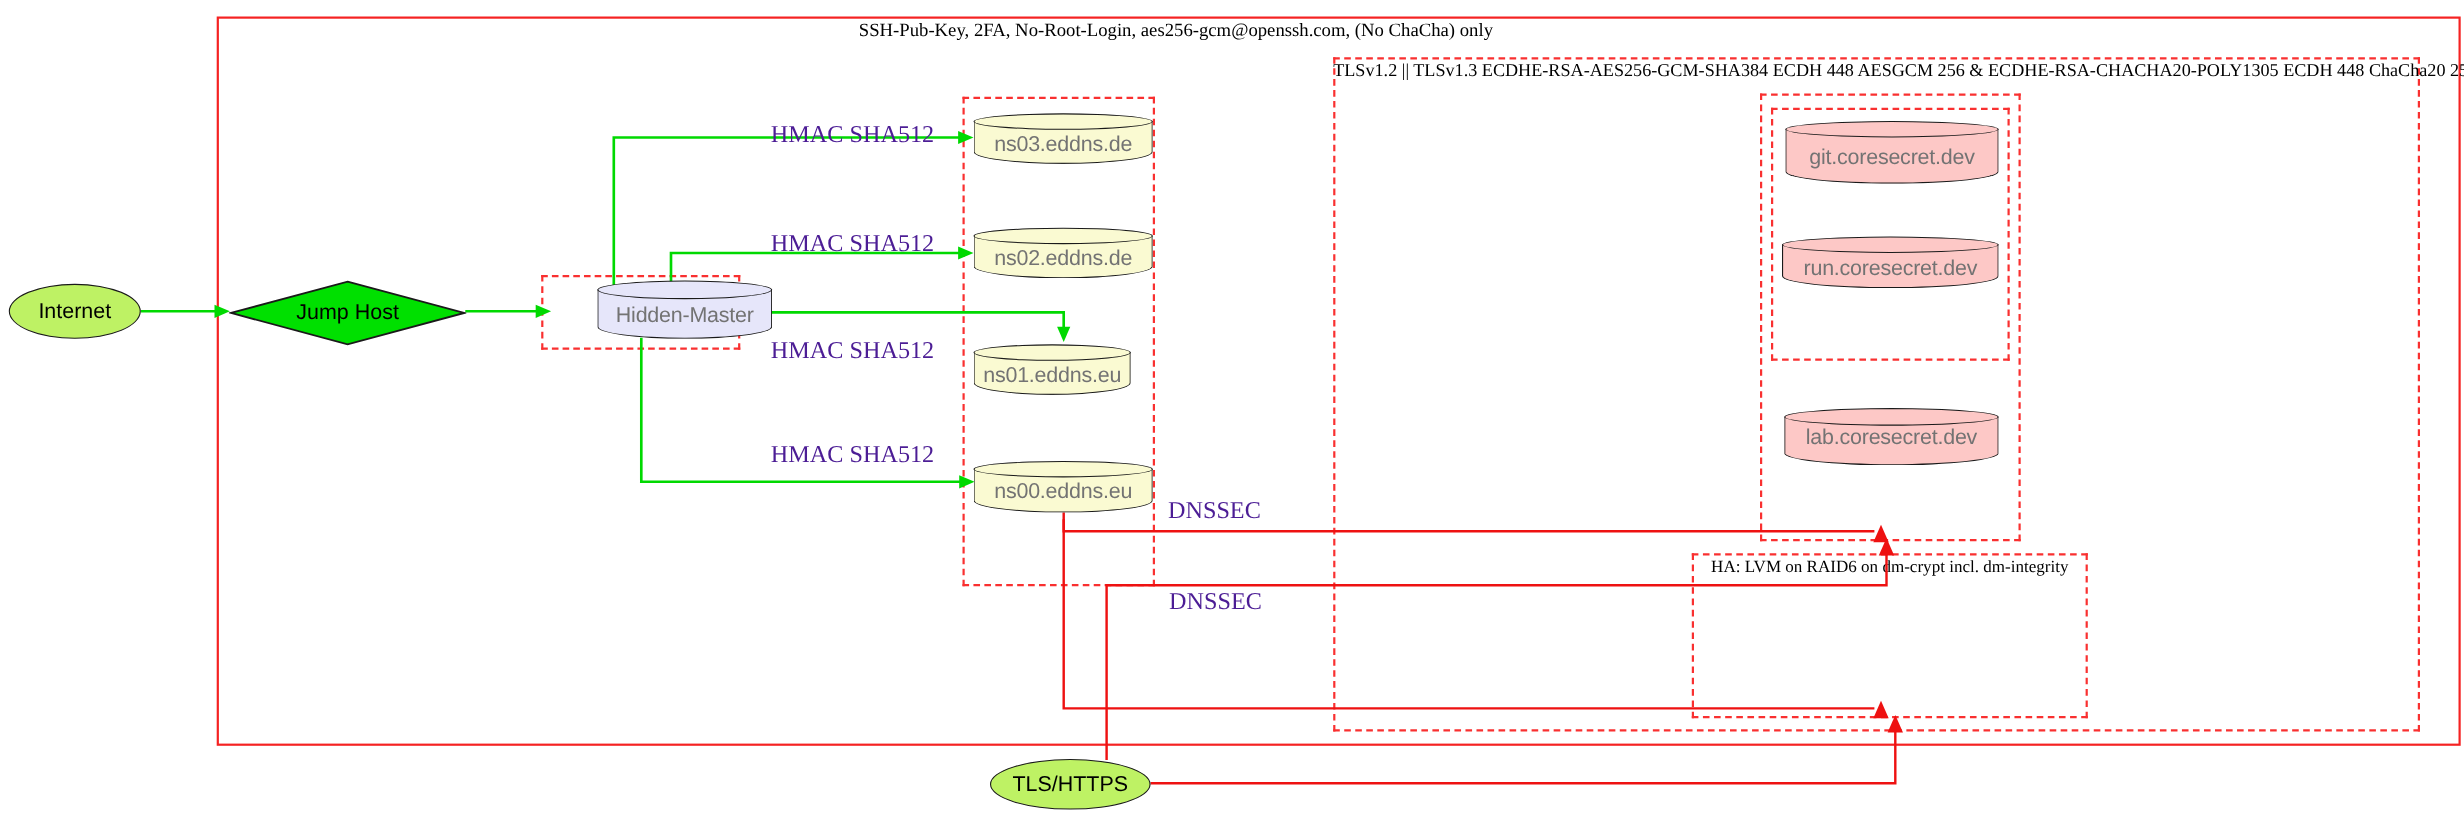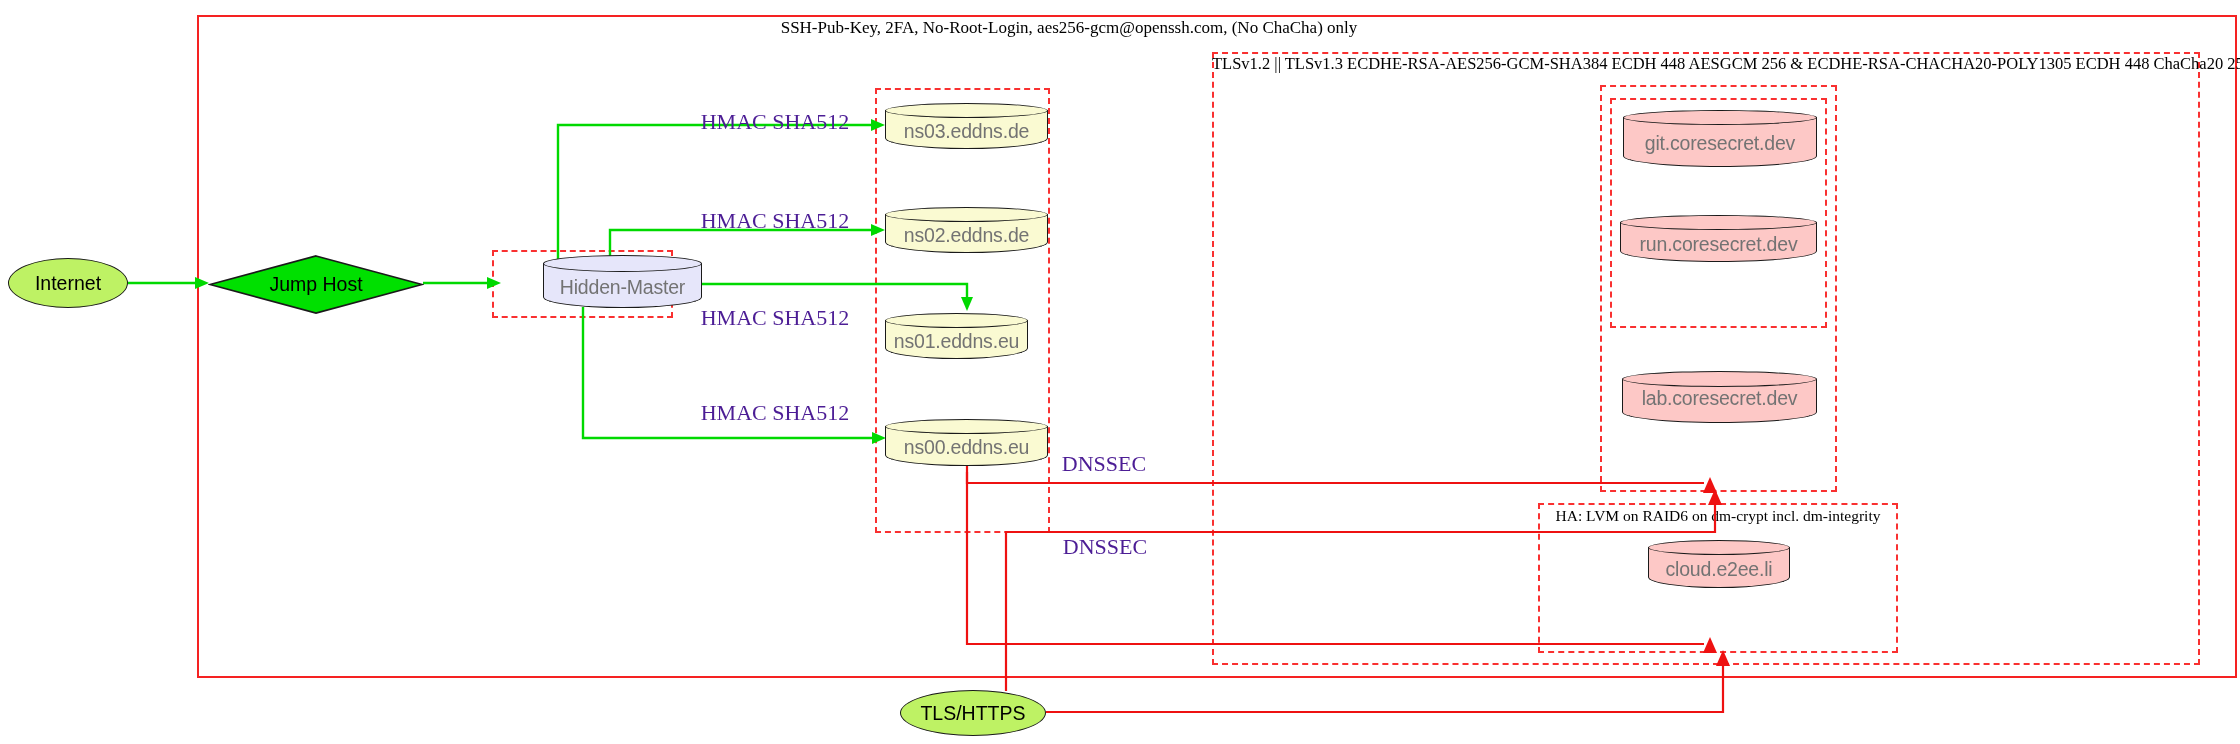--- a/index.html
+++ b/index.html
@@ -152,23 +152,18 @@
     <div class="cyl-body" style="top:7px;"></div>
     <div class="node-label" style="top:12px;bottom:1px;">run.coresecret.dev</div>
   </div>
 
   <div class="node cyl fill-pink" style="left:1622px;top:371px;width:195px;height:52px;">
     <div class="cyl-top" style="height:16px;"></div>
     <div class="cyl-body" style="top:8px;"></div>
     <div class="node-label" style="top:13px;bottom:10px;">lab.coresecret.dev</div>
   </div>
 
-  <div class="node cyl fill-pink" style="left:1648px;top:540px;width:142px;height:48px;">
-    <div class="cyl-top" style="height:15px;"></div>
-    <div class="cyl-body" style="top:7px;"></div>
-    <div class="node-label" style="top:12px;bottom:2px;">cloud.e2ee.li</div>
-  </div>
 
   <div class="node ellipse fill-blue" style="left:900px;top:690px;width:146px;height:46px;">
     <span>TLS/HTTPS</span>
   </div>
 
 </div>
 
 </body></html>

